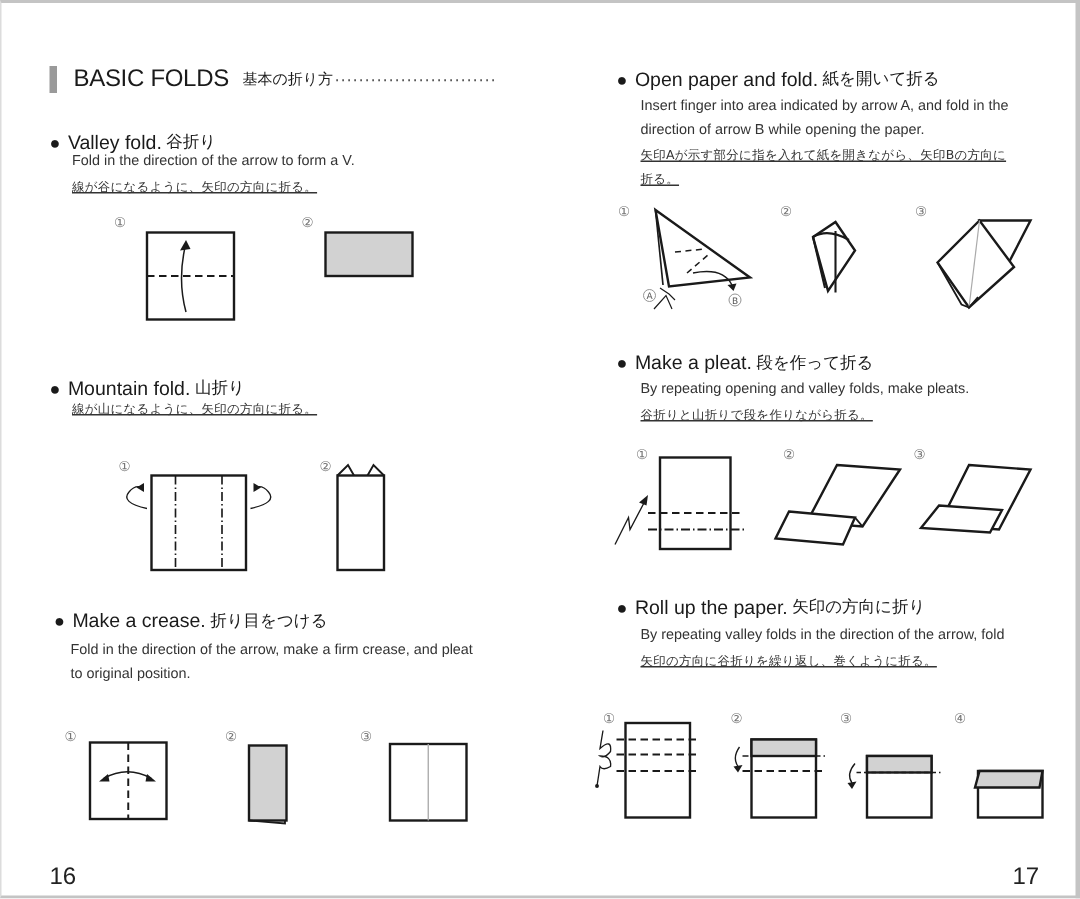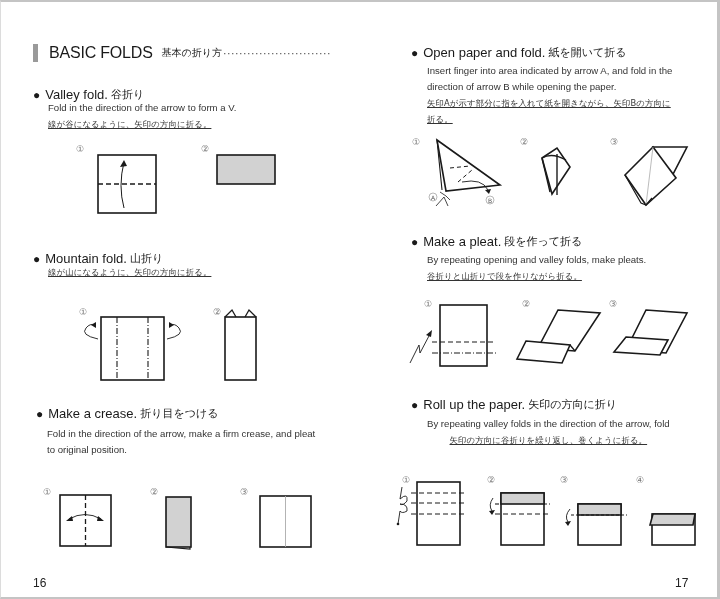--- a/index.html
+++ b/index.html
@@ -14,21 +14,21 @@
   .title-dots { font-size:11px; color:#555; letter-spacing:0.5px; margin-left:1px; }
 
   .sec-head { position:absolute; display:flex; align-items:center; font-family:"Liberation Sans",sans-serif; font-size:13px; color:#1a1a1a; }
   .sec-head .bullet { font-size:12px; margin-right:5px; line-height:1; }
   .sec-head .jp { font-family:"DejaVu Sans",sans-serif; font-size:11px; margin-left:3px; }
   .desc { position:absolute; font-family:"Liberation Sans",sans-serif; font-size:9.6px; line-height:16px; color:#333; }
   .desc .jp { font-family:"DejaVu Sans",sans-serif; font-size:8.3px; letter-spacing:0.2px;text-decoration:underline; }
 
   .fig { position:absolute; }
   .step-num { position:absolute; font-size:9px; color:#777; }
-  .page-num { position:absolute; font-family:"Liberation Sans",sans-serif; font-size:12px; color:#222; }
+  .page-num { position:absolute; font-family:"Liberation Sans",sans-serif; font-size:16px; color:#222; }
 </style>
 </head>
 <body>
 
 <div class="frame"></div>
 
 <div class="page-title">
   <div class="title-bar"></div>
   <span class="title-en">BASIC FOLDS</span>
   <span class="title-jp">基本の折り方</span>
@@ -169,21 +169,21 @@
 
   <polygon points="246,15 287,18 266,58 226,55" fill="#fff" stroke="#1a1a1a" stroke-width="1.6"></polygon>
   <polygon points="226,42 268,45 260,60 214,57" fill="#fff" stroke="#1a1a1a" stroke-width="1.6"></polygon>
 </svg>
 
 <div class="sec-head" style="left:411px; top:397px;">
   <span class="bullet">●</span>
   <span>Roll up the paper.</span>
   <span class="jp">矢印の方向に折り</span>
 </div>
-<div class="desc" style="left:427px; top:416px;text-align:center;">
+<div class="desc" style="left:427px; top:416px;">
   <div>By repeating valley folds in the direction of the arrow, fold</div>
   <div class="jp">矢印の方向に谷折りを繰り返し、巻くように折る。</div>
 </div>
 <span class="step-num" style="left:402px; top:475px;">①</span>
 <span class="step-num" style="left:487px; top:475px;">②</span>
 <span class="step-num" style="left:560px; top:475px;">③</span>
 <span class="step-num" style="left:636px; top:475px;">④</span>
 <svg class="fig" style="left:380px; top:475px;" width="340" height="82">
 
   <rect x="37" y="7" width="43" height="63" fill="#fff" stroke="#1a1a1a" stroke-width="1.6"></rect>

